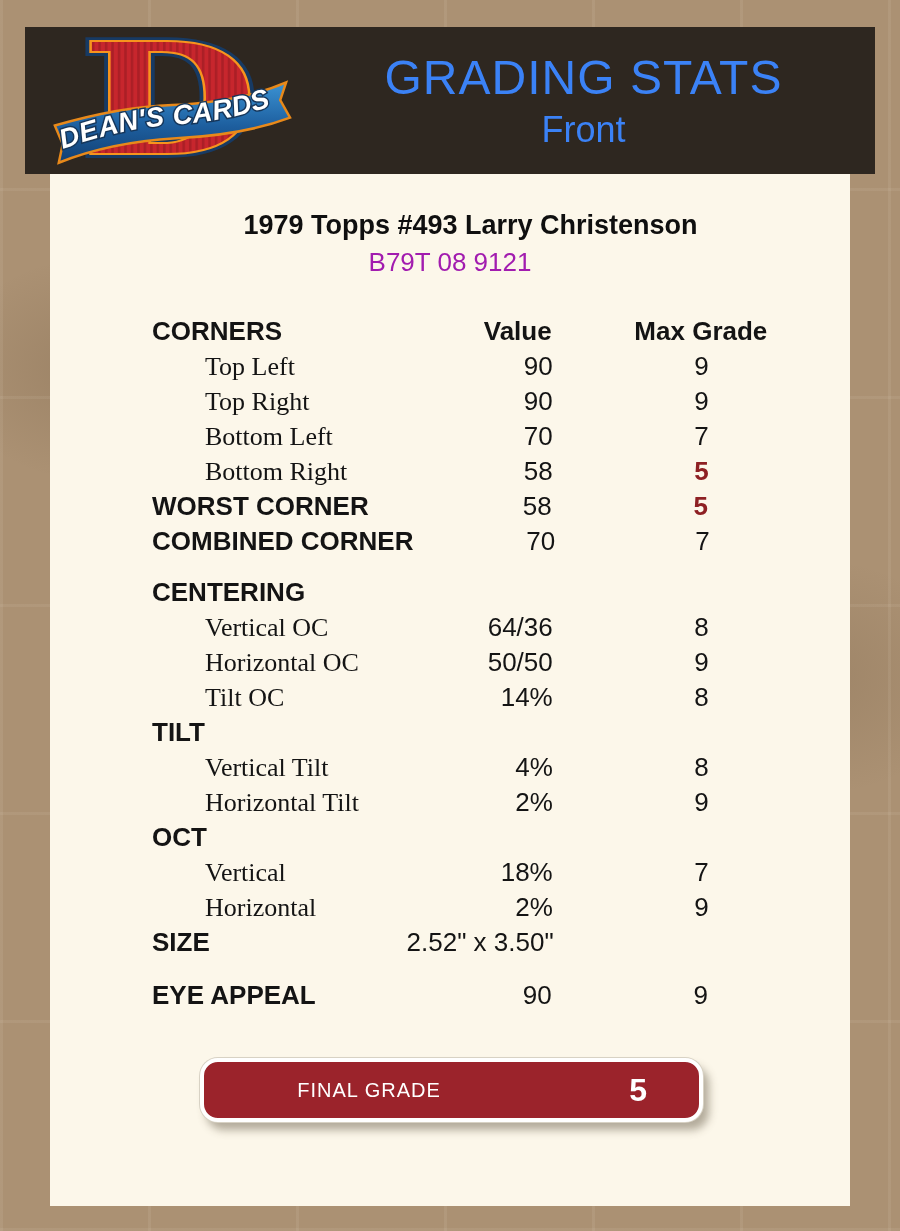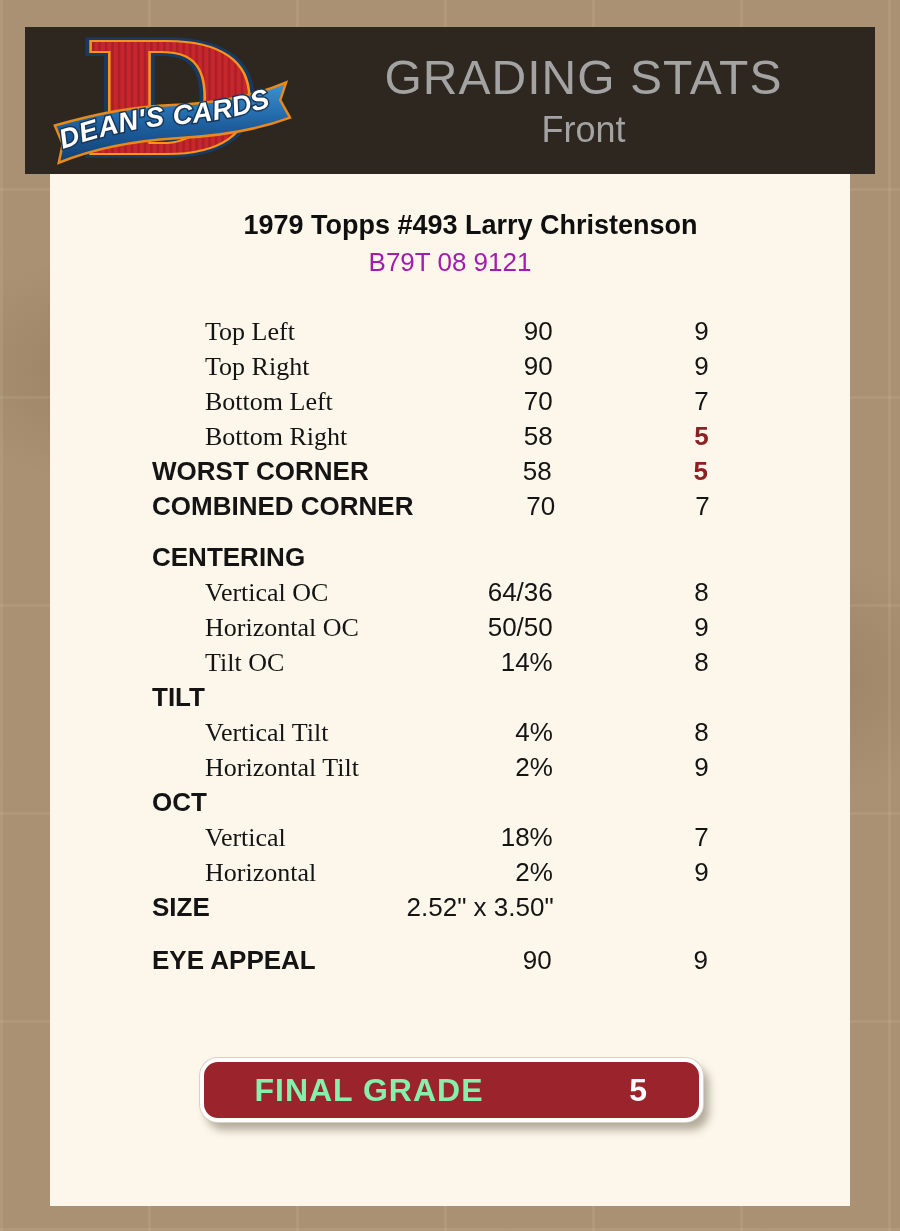--- a/index.html
+++ b/index.html
@@ -16,21 +16,21 @@
       radial-gradient(ellipse 200px 160px at 10% 30%, rgba(88,66,42,0.18), rgba(0,0,0,0) 70%),
       radial-gradient(ellipse 230px 170px at 90% 55%, rgba(88,66,42,0.16), rgba(0,0,0,0) 70%),
       radial-gradient(ellipse 200px 150px at 45% 85%, rgba(255,250,240,0.10), rgba(0,0,0,0) 70%),
       radial-gradient(ellipse 180px 130px at 70% 10%, rgba(255,250,240,0.08), rgba(0,0,0,0) 70%);
   }
   .header-bar{
     position:absolute;left:25px;top:27px;width:850px;height:147px;
     background:#2e2720;display:flex;align-items:flex-start;
   }
   .logo{flex:0 0 auto;margin:6px 0 0 22px;}
-  .titles{flex:1 1 auto;text-align:center;padding-top:22px;color:#a3a3a3;}
+  .titles{flex:1 1 auto;text-align:center;padding-top:22px;color:#3b82f6;}
   .title{font-size:48px;line-height:58px;letter-spacing:1px;}
   .subtitle{font-size:36px;line-height:46px;}
   .content{
     position:absolute;left:50px;top:174px;width:800px;height:1032px;
     background:#fcf7ea;color:#141414;
   }
   .card-title{margin-top:32px;text-align:center;font-weight:bold;font-size:27px;line-height:38px;color:#0f0f0f;padding-left:41px;}
   .card-serial{text-align:center;font-size:26px;line-height:36px;color:#a21caf;}
   .gtable{margin:34px 0 0 102px;font-size:26px;}
   .row{display:flex;line-height:35px;}
@@ -44,21 +44,21 @@
   .gap18{margin-top:18px;}
   .final-btn{
     position:absolute;left:150px;top:884px;width:503px;height:64px;
     background:#9b232b;border:4px solid #ffffff;border-radius:18px;box-sizing:border-box;
     box-shadow:0 0 0 1px #d8d2c4, 6px 8px 8px rgba(90,80,60,0.45);
     cursor:pointer;
   }
   .final-label{
     position:absolute;left:0;right:165px;top:0;bottom:0;
     display:flex;align-items:center;justify-content:center;
-    color:#86efac;font-weight:bold;font-size:32px;letter-spacing:1px;
+    color:#ffffff;font-weight:normal;font-size:20px;letter-spacing:1px;
   }
   .final-value{
     position:absolute;right:52px;top:0;bottom:0;
     display:flex;align-items:center;
     color:#ffffff;font-weight:bold;font-size:32px;
   }
 </style>
 </head>
 <body>
 
@@ -94,20 +94,25 @@
     <div class="subtitle">Front</div>
   </div>
 </div>
 
 <div class="content">
   <div class="card-title">1979 Topps #493 Larry Christenson</div>
   <div class="card-serial">B79T 08 9121</div>
 
   <div class="gtable">
     <div class="row">
+      <div class="c1 b">CORNERS</div>
+      <div class="c2 b">Value</div>
+      <div class="c3 b">Max Grade</div>
+    </div>
+    <div class="row">
       <div class="c1 ind">Top Left</div>
       <div class="c2">90</div>
       <div class="c3">9</div>
     </div>
     <div class="row">
       <div class="c1 ind">Top Right</div>
       <div class="c2">90</div>
       <div class="c3">9</div>
     </div>
     <div class="row">

